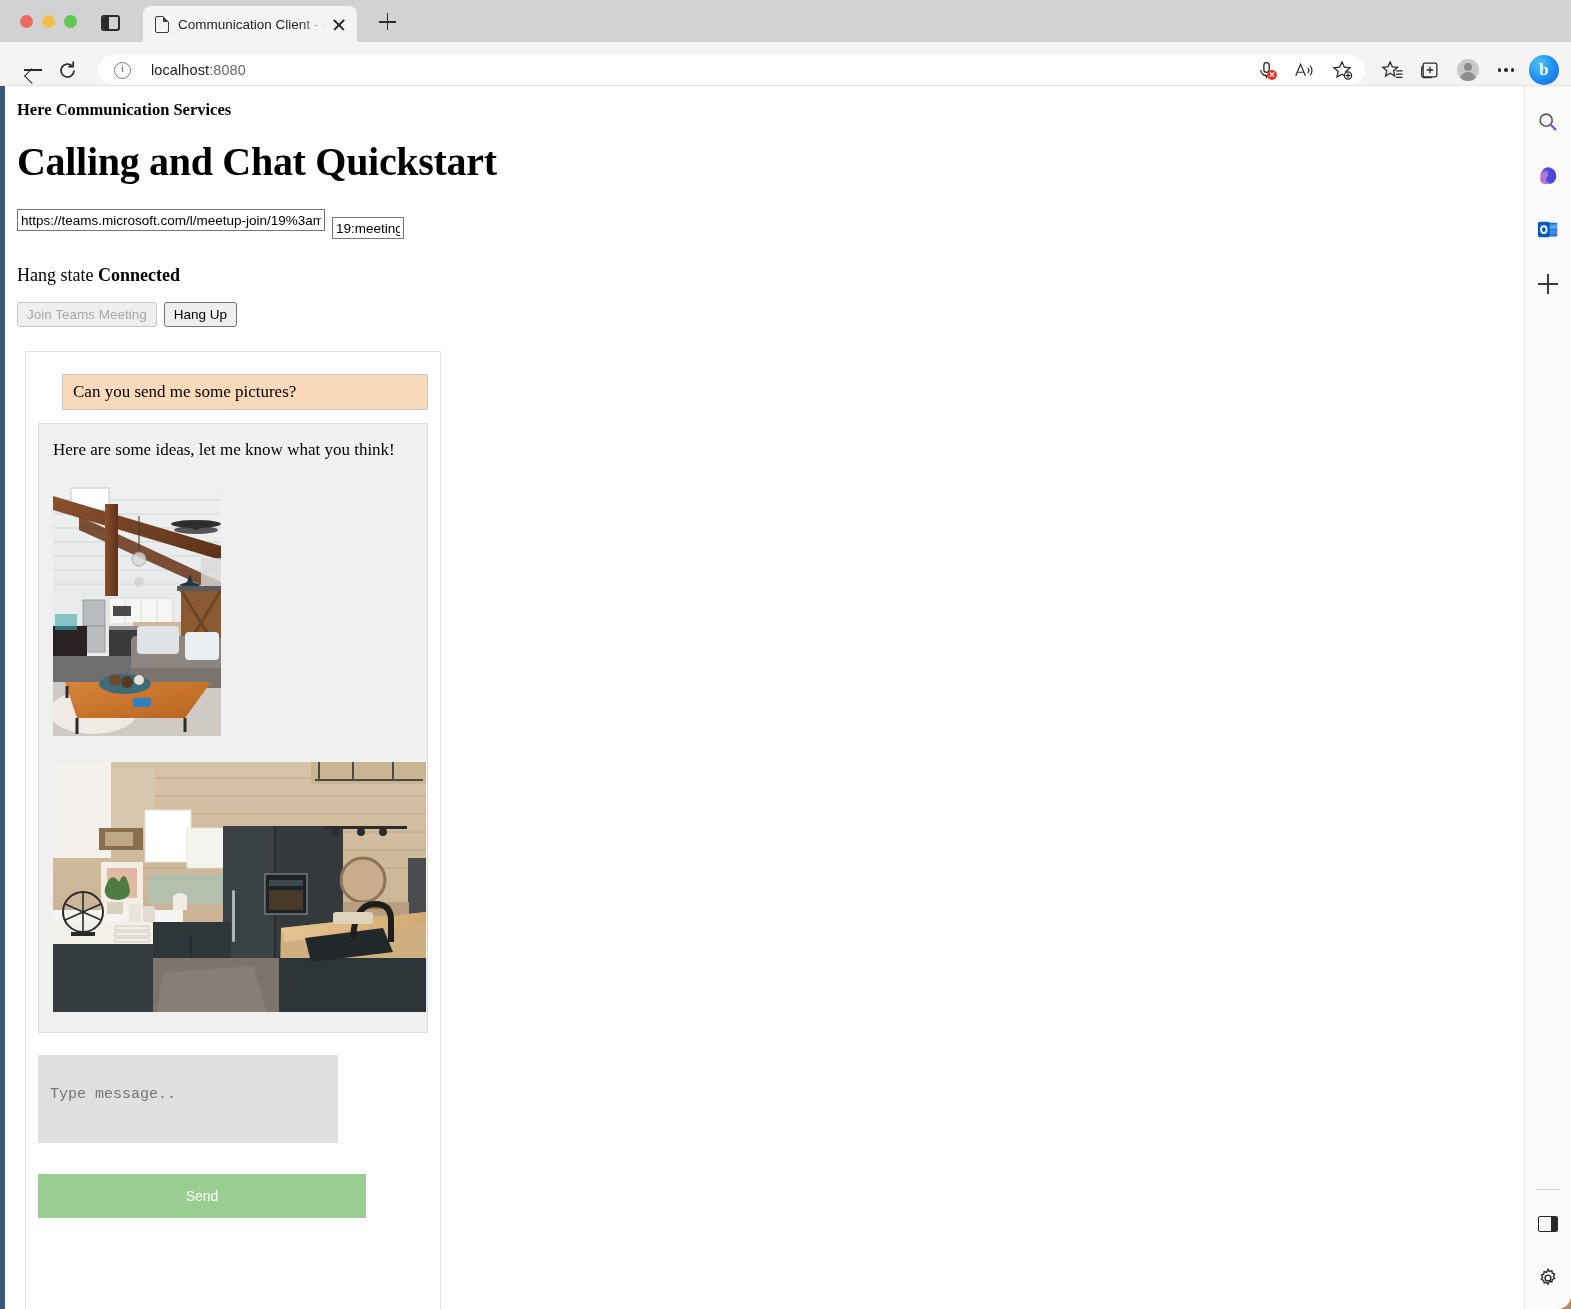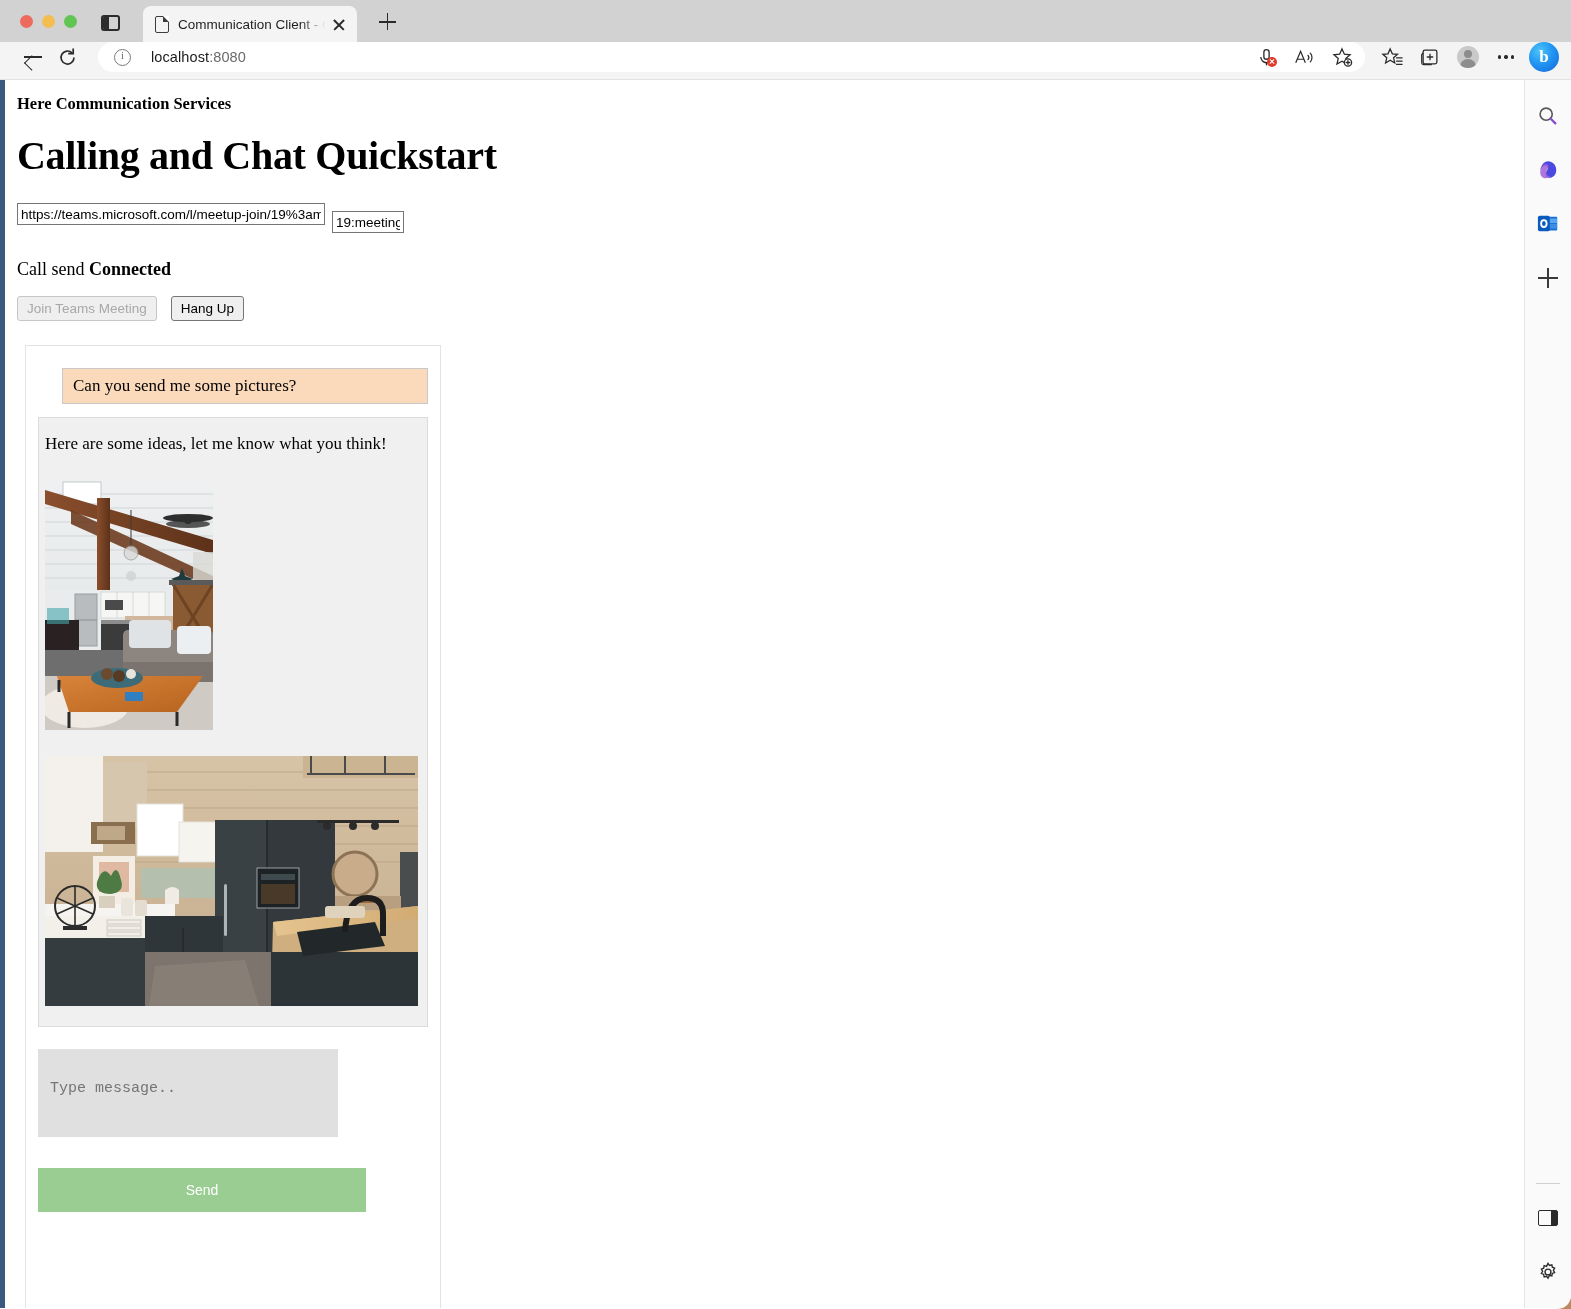--- a/index.html
+++ b/index.html
@@ -82,22 +82,22 @@
 
   .newtab { width:36px; height:36px; margin-left:12px; position:relative; margin-bottom:2px;}
   .newtab:before,.newtab:after{
     content:""; position:absolute; background:#2a2a2a;
   }
   .newtab:before{ left:10px; top:17.2px; width:17px; height:1.7px; }
   .newtab:after { top:9px; left:17.6px; height:17px; width:1.7px; }
 
   
   .navbar {
-    height:38px; background:#f4f4f4;
-    display:flex; align-items:flex-start;
+    height:44px; background:#f4f4f4;
+    display:flex; align-items:flex-end;
     padding:0 10px 0 16px;
     border-bottom:1px solid #e2e2e2;
   }
   .nav-btn { width:34px; height:30px; display:flex; align-items:center; justify-content:center; }
   .back-arrow { width:22px; height:22px; position:relative; }
   .back-arrow:before{
     content:""; position:absolute; left:2px; top:10px; width:18px; height:1.7px; background:#2a2a2a;
   }
   .back-arrow:after{
     content:""; position:absolute; left:2px; top:5.5px; width:10px; height:10px;
@@ -189,21 +189,21 @@
   }
   #meeting-link-input { width:308px; }
   #meeting-id-input  { width:72px;margin-top:8px; }
 
   .callstate {
     font-family:"Liberation Serif", serif;
     font-size:18px; color:#000; margin-bottom:16px;
   }
   .callstate b { font-weight:bold; }
 
-  .btn-row { display:flex; gap:14px; }
+  .btn-row { display:flex; gap:7px; }
   .btn {
     font-family:"Liberation Sans", sans-serif;
     font-size:13.5px; padding:4px 9px;
     border:1px solid #767676; border-radius:3px;
     background:#efefef; color:#000;
   }
   .btn.disabled { color:#a8a8a8; border-color:#c6c6c6; background:#efefef; }
 
   
   .chat-box {
@@ -214,21 +214,21 @@
   }
   .bubble-sent {
     margin:12px 0 0 24px;
     background:#fbd9bb; border:1px solid #c9c9c9;
     padding:7px 10px;
     font-family:"Liberation Serif", serif; font-size:17px; color:#000;
   }
   .bubble-recv {
     margin:13px 0 0 0;
     background:#f0f0f0; border:1px solid #dcdcdc;
-    padding:16px 10px 14px 6px;
+    padding:16px 10px 14px 14px;
     font-family:"Liberation Serif", serif; font-size:17px; color:#000;
   }
   .bubble-recv .msg-text { margin-bottom:26px; }
 
   .photo { display:block; border:0; margin-bottom:26px; background:#ddd; }
   .photo.p1 { width:168px; height:250px; }
   .photo.p2 { width:373px; height:250px; margin-bottom:6px; }
 
   .msg-input {
     margin-top:22px;
@@ -371,21 +371,21 @@
       <div class="page-inner">
         <div class="brand">Here Communication Services</div>
         <h1 class="h1">Calling and Chat Quickstart</h1>
 
         <div class="inputs-row">
           <input id="meeting-link-input" class="txt-input" type="text" value="https://teams.microsoft.com/l/meetup-join/19%3am" style="">
           <input id="meeting-id-input" class="txt-input" type="text" value="19:meeting" style="">
         </div>
 
         <div class="callstate">
-          <span>Call send</span>
+          <span>Hang state</span>
           <b>Connected</b>
         </div>
 
         <div class="btn-row">
           <button class="btn disabled" disabled="">Join Teams Meeting</button>
           <button class="btn">Hang Up</button>
         </div>
       </div>
 
       <div class="chat-box">

